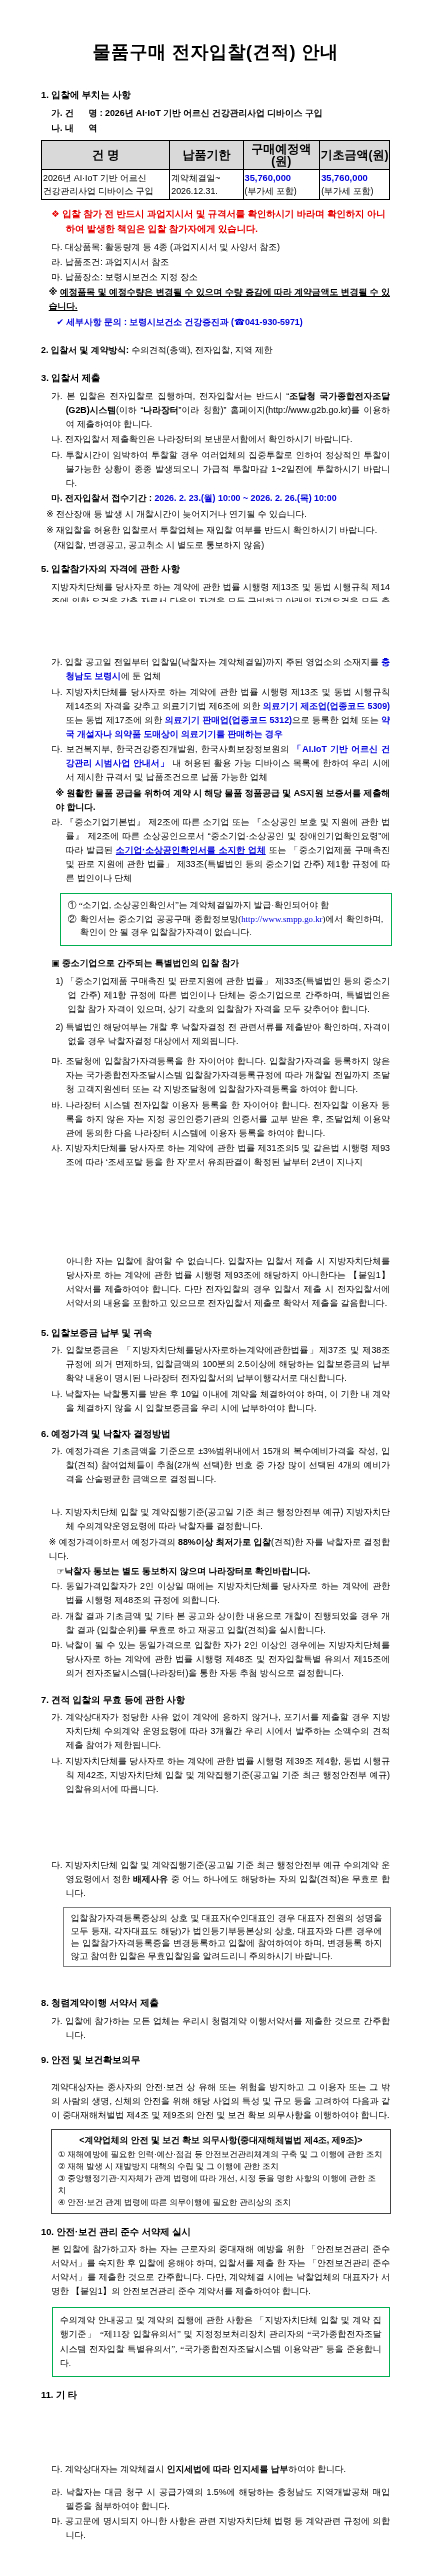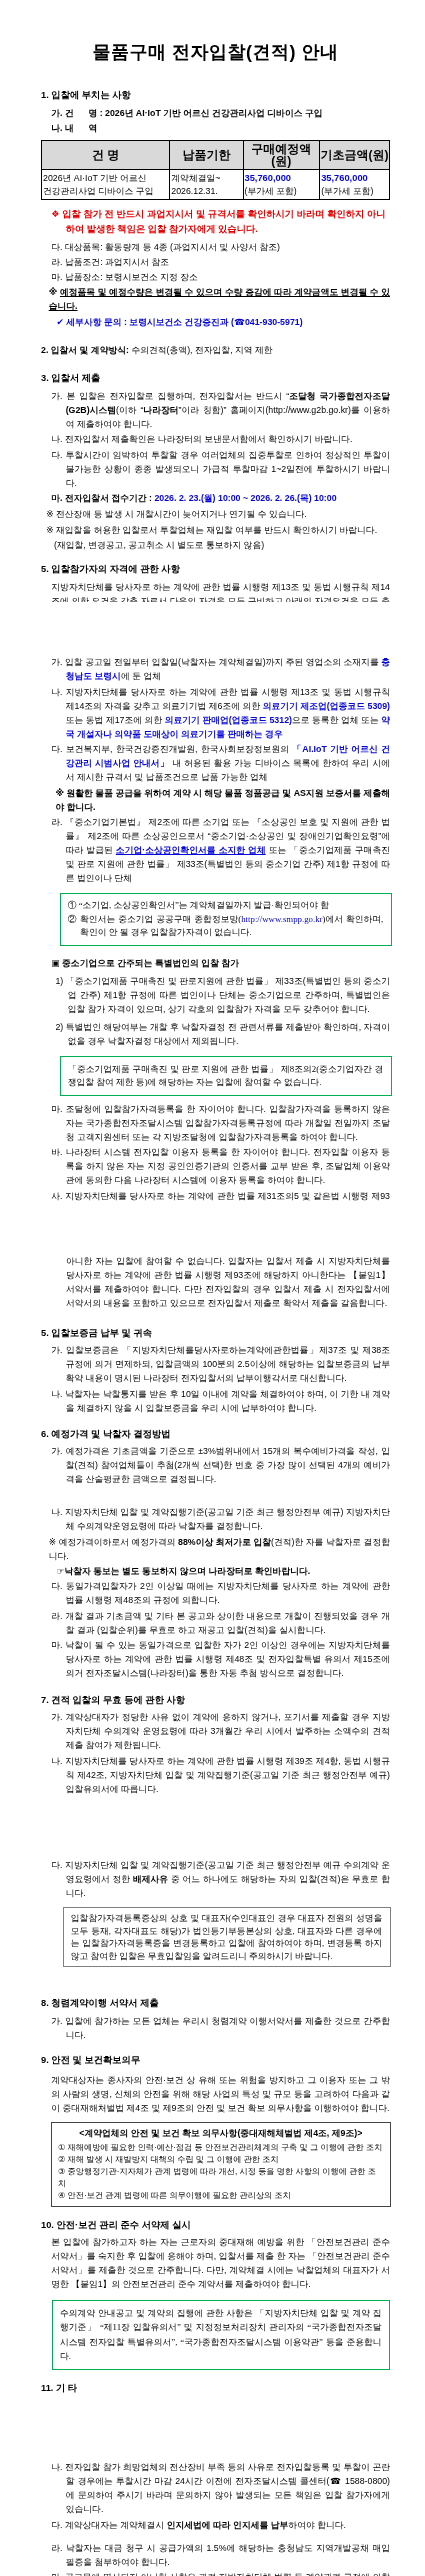--- a/index.html
+++ b/index.html
@@ -111,23 +111,20 @@
 
     <div class="gbox gb12" style="margin-top:8.2px">
       <p class="hang24">① “소기업, 소상공인확인서”는 계약체결일까지 발급·확인되어야 함</p>
       <p class="hang24"><span>② 확인서는 중소기업 공공구매 종합정보망(</span><span class="bluep">http://www.smpp.go.kr</span><span>)에서 확인하며, 확인이  안 될 경우 입찰참가자격이 없습니다.</span></p>
     </div>
 
     <p class="p b m20" style="margin-top:10.3px">▣ 중소기업으로 간주되는 특별법인의 입찰 참가</p>
     <p class="p m28 hang24" style="margin-top:4.1px">1) 「중소기업제품 구매촉진 및 판로지원에 관한 법률」 제33조(특별법인 등의 중소기업 간주) 제1항 규정에 따른 법인이나 단체는 중소기업으로 간주하며, 특별법인은 입찰 참가 자격이 있으며, 상기 각호의 입찰참가 자격을 모두 갖추어야 합니다.</p>
     <p class="p m28 hang24" style="margin-top:4.1px">2) 특별법인 해당여부는 개찰 후 낙찰자결정 전 관련서류를 제출받아 확인하며, 자격이 없을 경우 낙찰자결정 대상에서 제외됩니다.</p>
 
-    <div class="gbox gb12" style="margin-top:8.2px">
-      <p>「중소기업제품 구매촉진 및 판로 지원에 관한 법률」  제8조의2(중소기업자간 경쟁입찰 참여 제한 등)에 해당하는 자는 입찰에 참여할 수 없습니다.</p>
-    </div>
 
     <p class="p m20 hang" style="margin-top:6.2px">마. 조달청에 입찰참가자격등록을 한 자이어야 합니다. 입찰참가자격을 등록하지 않은 자는  국가종합전자조달시스템  입찰참가자격등록규정에  따라  개찰일  전일까지 조달청 고객지원센터 또는 각 지방조달청에 입찰참가자격등록을 하여야 합니다.</p>
     <p class="p m20 hang" style="margin-top:1.5px">바. 나라장터 시스템 전자입찰 이용자 등록을 한 자이어야 합니다. 전자입찰 이용자 등록을 하지 않은 자는 지정 공인인증기관의 인증서를 교부 받은 후, 조달업체 이용약관에 동의한 다음 나라장터 시스템에 이용자 등록을 하여야 합니다.</p>
     <p class="p m20 hang" style="margin-top:1.5px">사. 지방자치단체를 당사자로 하는 계약에 관한 법률 제31조의5 및 같은법 시행령 제93조에 따라 ‘조세포탈 등을 한 자’로서 유죄판결이 확정된 날부터 2년이 지나지</p>
   </section>
 
   <section class="page pg3">
     <p class="p m48">아니한 자는 입찰에 참여할 수 없습니다. 입찰자는 입찰서 제출 시 지방자치단체를 당사자로 하는 계약에 관한 법률 시행령 제93조에 해당하지 아니한다는 【붙임1】서약서를 제출하여야 합니다. 다만 전자입찰의 경우 입찰서 제출 시 전자입찰서에 서약서의 내용을 포함하고 있으므로 전자입찰서 제출로 확약서 제출을 갈음합니다.</p>
 
     <p class="sec" style="margin-top:15.5px">5. 입찰보증금 납부 및 귀속</p>
@@ -152,21 +149,21 @@
     <p class="p m20 hang"><span>다. 지방자치단체 입찰 및 계약집행기준(공고일 기준 최근 행정안전부 예규 수의계약 운영요령에서 정한 </span><span class="b">배제사유</span><span> 중 어느 하나에도 해당하는 자의 입찰(견적)은 무효로 합니다.</span></p>
 
     <div class="graybox" style="margin-top:7.2px">
       <p>입찰참가자격등록증상의 상호 및 대표자(수인대표인 경우 대표자 전원의 성명을 모두 등재, 각자대표도 해당)가 법인등기부등본상의 상호, 대표자와 다른 경우에는 입찰참가자격등록증을 변경등록하고 입찰에 참여하여야 하며, 변경등록 하지 않고 참여한 입찰은 무효입찰임을 알려드리니 주의하시기 바랍니다.</p>
     </div>
 
     <p class="sec" style="margin-top:29px">8. 청렴계약이행 서약서 제출</p>
     <p class="p m20 hang" style="margin-top:3.1px">가. 입찰에 참가하는 모든 업체는 우리시 청렴계약 이행서약서를 제출한 것으로 간주합니다.</p>
 
     <p class="sec" style="margin-top:11.3px">9. 안전 및 보건확보의무</p>
-    <p class="p m20" style="margin-top:6px">계약대상자는 종사자의 안전·보건 상 유해 또는 위험을 방지하고 그 이용자 또는 그 밖의 사람의 생명, 신체의 안전을 위해 해당 사업의 특성 및 규모 등을 고려하여 다음과 같이 중대재해처벌법 제4조 및 제9조의 안전 및 보건 확보 의무사항을 이행하여야 합니다.</p>
+    <p class="p m20" style="margin-top:13px">계약대상자는 종사자의 안전·보건 상 유해 또는 위험을 방지하고 그 이용자 또는 그 밖의 사람의 생명, 신체의 안전을 위해 해당 사업의 특성 및 규모 등을 고려하여 다음과 같이 중대재해처벌법 제4조 및 제9조의 안전 및 보건 확보 의무사항을 이행하여야 합니다.</p>
 
     <div class="dutybox" style="margin-top:7.2px">
       <p class="bt">&lt;계약업체의 안전 및 보건 확보 의무사항(중대재해체벌법 제4조, 제9조)&gt;</p>
       <p>① 재해예방에 필요한 인력·예산·점검 등 안전보건관리체계의 구축 및 그 이행에 관한 조치</p>
       <p>② 재해 발생 시 재발방지 대책의 수립 및 그 이행에 관한 조치</p>
       <p>③ 중앙행정기관·지자체가 관계 법령에 따라 개선, 시정 등을 명한 사항의 이행에 관한 조치</p>
       <p>④ 안전·보건 관계 법령에 따른 의무이행에 필요한 관리상의 조치</p>
     </div>
 
     <p class="sec" style="margin-top:11.3px">10. 안전·보건 관리 준수 서약제 실시</p>
@@ -174,21 +171,20 @@
 
     <div class="gbox gb3" style="margin-top:8.2px">
       <p>수의계약 안내공고 및 계약의 집행에 관한 사항은  「지방자치단체 입찰 및 계약 집행기준」 “제11장  입찰유의서”  및  지정정보처리장치  관리자의  “국가종합전자조달시스템 전자입찰 특별유의서”, “국가종합전자조달시스템 이용약관” 등을 준용합니다.</p>
     </div>
 
     <p class="sec" style="margin-top:11.3px">11. 기 타</p>
 
   </section>
 
   <section class="page pg5">
-    <p class="p m20 hang">나. 전자입찰 참가 희망업체의 전산장비 부족 등의 사유로 전자입찰등록 및 투찰이 곤란할   경우에는   투찰시간   마감   24시간   이전에   전자조달시스템   콜센터(☎ 1588-0800)에 문의하여 주시기 바라며 문의하지 않아 발생되는 모든 책임은 입찰 참가자에게 있습니다.</p>
     <p class="p m20 hang" style="margin-top:1.5px"><span>다. 계약상대자는 계약체결시 </span><span class="b">인지세법에 따라 인지세를 납부</span><span>하여야 합니다.</span></p>
     <p class="p m20 hang" style="margin-top:9px">라. 낙찰자는 대금 청구 시 공급가액의 1.5%에 해당하는 충청남도 지역개발공채 매입 필증을 첨부하여야 합니다.</p>
     <p class="p m20 hang" style="margin-top:1.5px">마. 공고문에 명시되지 아니한 사항은 관련 지방자치단체 법령 등 계약관련 규정에 의합니다.</p>
 
   </section>
 
 </div>
 
 
 </body></html>

